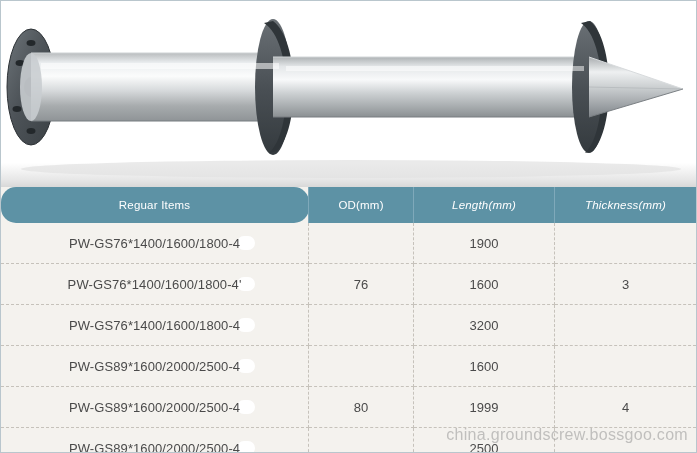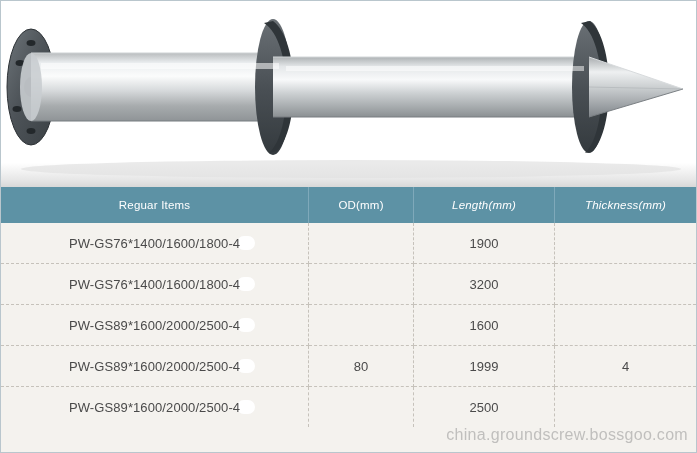--- a/index.html
+++ b/index.html
@@ -75,21 +75,21 @@
     border-bottom: 1px dashed #c6c2bb;
     border-right: 1px dashed #c6c2bb;
     background: transparent;
     font-size: 13px;
     color: #4a4a4a;
     position: relative;
   }
   #spec-table tr:last-child td { border-bottom: none; }
   #spec-table td:last-child { border-right: none; }
 
-  .col-item   { width: 44.6%; }
+  .col-item   { width: 44.6%; border-radius: 15px; }
   .col-od     { width: 14.9%; }
   .col-length { width: 20.2%; font-style: italic; }
   .col-thick  { width: 20.3%; }
 
   .item-cell {
     position: relative;
     text-align: center;
   }
   .item-cell .item-text {
     position: relative;
@@ -229,20 +229,29 @@
         <td class="item-cell">
           <span class="item-text">PW-GS76*1400/1600/1800-4</span>
           <span class="blob"></span>
         </td>
         <td></td>
         <td>1900</td>
         <td></td>
       </tr>
       <tr>
         <td class="item-cell">
+          <span class="item-text">PW-GS76*1400/1600/1800-4'</span>
+          <span class="blob"></span>
+        </td>
+        <td>76</td>
+        <td>1600</td>
+        <td>3</td>
+      </tr>
+      <tr>
+        <td class="item-cell">
           <span class="item-text">PW-GS76*1400/1600/1800-4</span>
           <span class="blob"></span>
         </td>
         <td></td>
         <td>3200</td>
         <td></td>
       </tr>
       <tr>
         <td class="item-cell">
           <span class="item-text">PW-GS89*1600/2000/2500-4</span>

